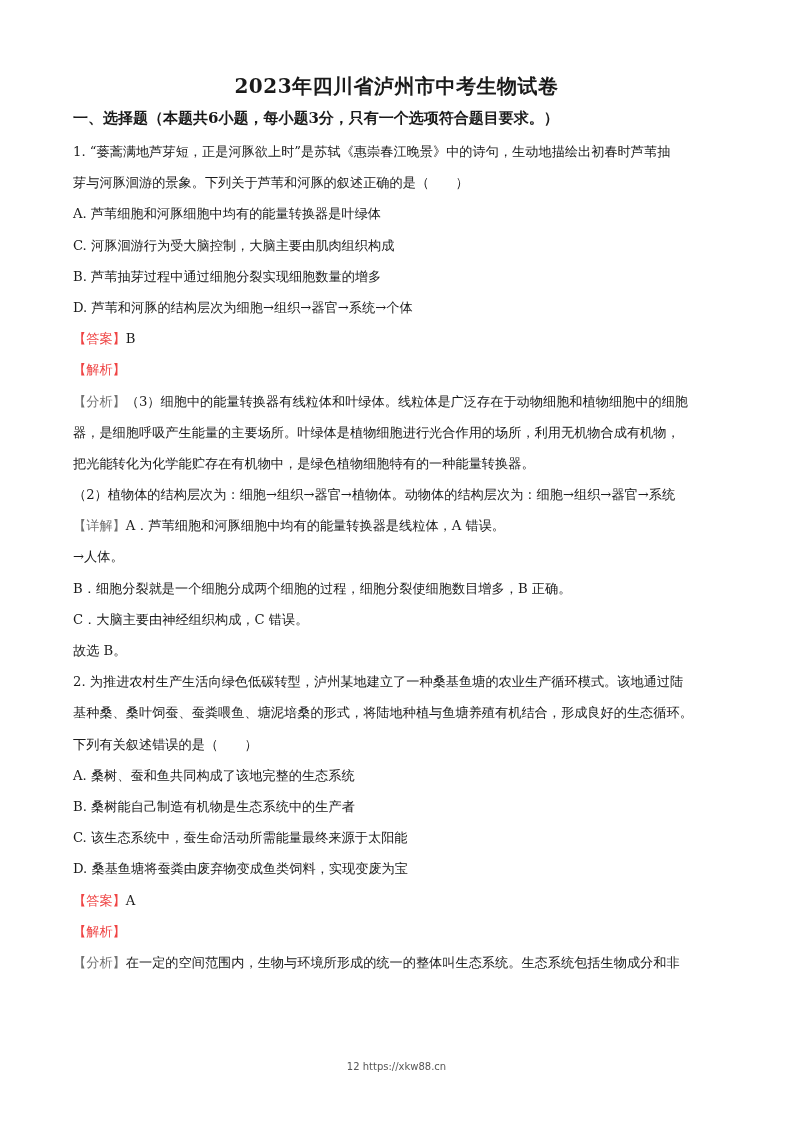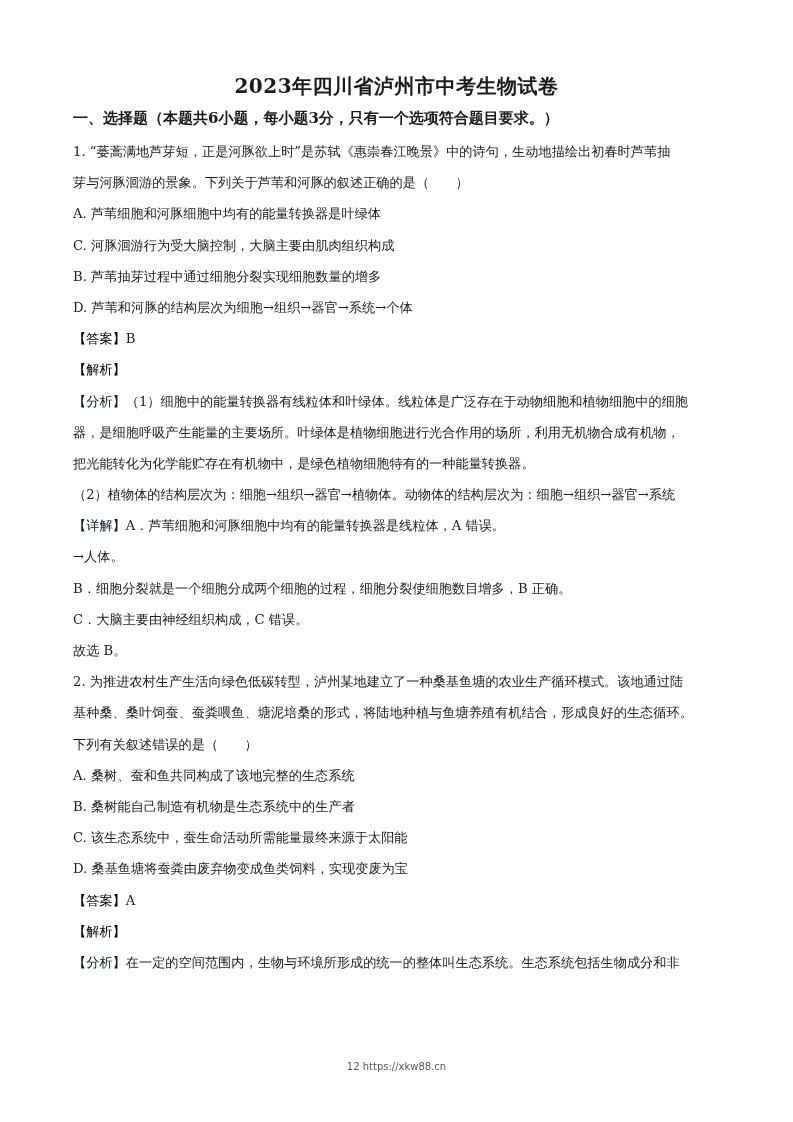--- a/index.html
+++ b/index.html
@@ -48,25 +48,25 @@
       left: 73px;
       width: 650px;
     }
     .line {
       height: 31.2px;
       line-height: 24px;
       font-size: 13.2px;
       white-space: nowrap;
     }
     .tag {
-      color: #000000;
+      color: #ef4444;
       font-family: Liberation Mono, monospace;
     }
     .bold-tag {
-      color: #0f172a;
+      color: #737373;
     }
     .footer {
       position: absolute;
       top: 1061px;
       left: 0;
       width: 793px;
       text-align: center;
       font-family: "DejaVu Sans", "Liberation Sans", sans-serif;
       font-size: 10px;
       color: #555555;
@@ -88,21 +88,21 @@
       <div class="line">C. 河豚洄游行为受大脑控制，大脑主要由肌肉组织构成</div>
       <div class="line">B. 芦苇抽芽过程中通过细胞分裂实现细胞数量的增多</div>
       <div class="line">D. 芦苇和河豚的结构层次为细胞→组织→器官→系统→个体</div>
       <div class="line">
         <span class="tag">【答案】</span><span>B</span>
       </div>
       <div class="line">
         <span class="tag">【解析】</span>
       </div>
       <div class="line">
-        <span class="bold-tag">【分析】</span><span>（1）细胞中的能量转换器有线粒体和叶绿体。线粒体是广泛存在于动物细胞和植物细胞中的细胞</span>
+        <span class="bold-tag">【分析】</span><span>（3）细胞中的能量转换器有线粒体和叶绿体。线粒体是广泛存在于动物细胞和植物细胞中的细胞</span>
       </div>
       <div class="line">器，是细胞呼吸产生能量的主要场所。叶绿体是植物细胞进行光合作用的场所，利用无机物合成有机物，</div>
       <div class="line">把光能转化为化学能贮存在有机物中，是绿色植物细胞特有的一种能量转换器。</div>
       <div class="line">（2）植物体的结构层次为：细胞→组织→器官→植物体。动物体的结构层次为：细胞→组织→器官→系统</div>
       <div class="line">
         <span class="bold-tag">【详解】</span><span>A．芦苇细胞和河豚细胞中均有的能量转换器是线粒体，A 错误。</span>
       </div>
       <div class="line">→人体。</div>
       <div class="line">B．细胞分裂就是一个细胞分成两个细胞的过程，细胞分裂使细胞数目增多，B 正确。</div>
       <div class="line">C．大脑主要由神经组织构成，C 错误。</div>

